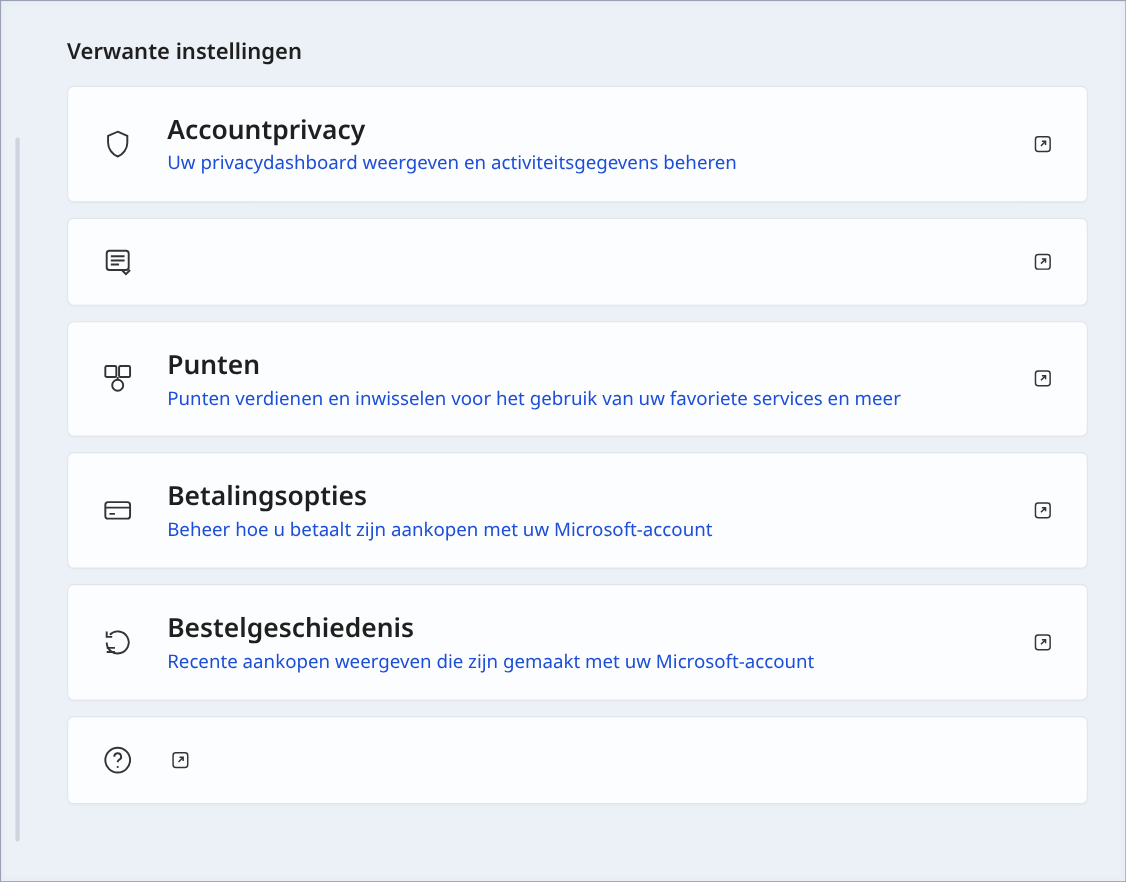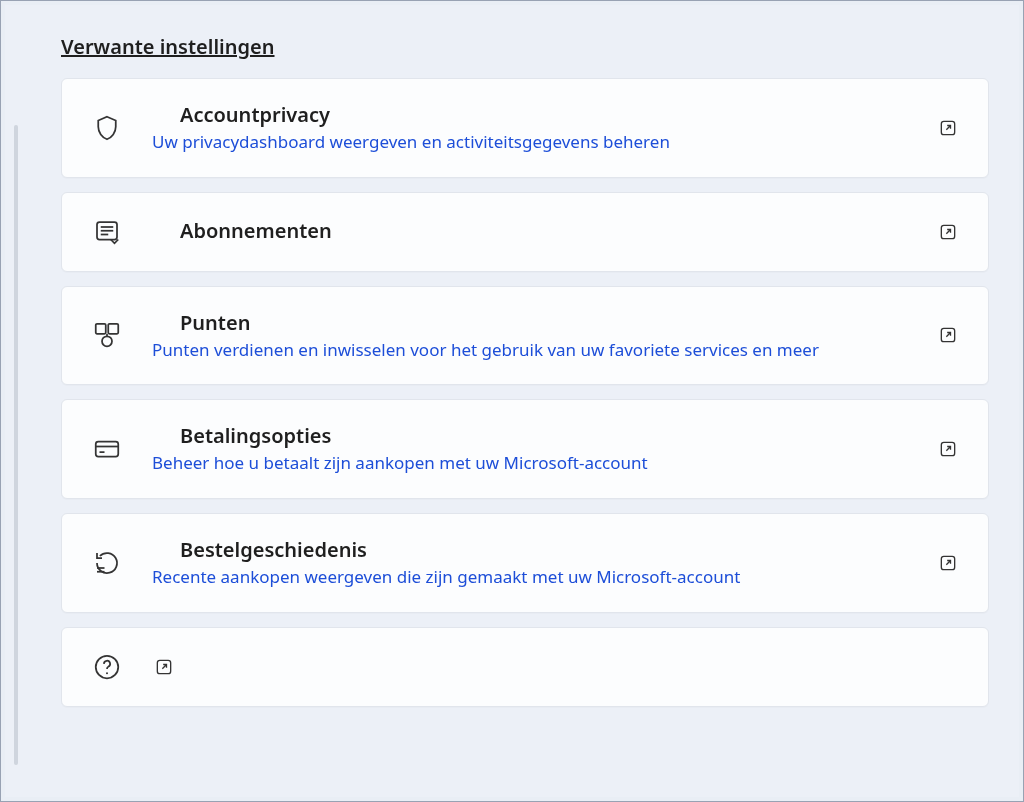--- a/index.html
+++ b/index.html
@@ -29,21 +29,20 @@
     height: 640px;
     background: #9ca3af;
     border-radius: 2px;
     opacity: .35;
   }
   .section-title {
     font-size: 20px;
     font-weight: 600;
     color: #1f1f1f;
     margin: 0 0 18px 28px;
-    text-decoration: underline;
   }
   .card-list {
     display: flex;
     flex-direction: column;
     gap: 14px;
     margin-left: 28px;
     margin-right: 2px;
   }
   .card {
     background: #fcfdfe;
@@ -63,25 +62,24 @@
     display: flex;
     align-items: center;
     justify-content: center;
     color: #343434;
   }
   .card .text {
     flex: 1 1 auto;
     min-width: 0;
   }
   .card .title {
-    font-size: 20px;
+    font-size: 24px;
     font-weight: 600;
     color: #1f1f1f;
     margin-bottom: 2px;
-    margin-left: 28px;
   }
   .card .desc {
     font-size: 17px;
     color: #1d4ed8;
     line-height: 1.45;
   }
   .card .ext-icon {
     flex: 0 0 24px;
     width: 24px;
     height: 24px;
@@ -124,21 +122,20 @@
       <span class="lead-icon">
         <svg width="30" height="30" viewBox="0 0 24 24" fill="none" stroke="currentColor" stroke-width="1.4">
           <rect x="4" y="4" width="16" height="14" rx="2"></rect>
           <line x1="7" y1="8" x2="17" y2="8"></line>
           <line x1="7" y1="11" x2="17" y2="11"></line>
           <line x1="7" y1="14" x2="13" y2="14"></line>
           <path d="M15 18l3 3 3-3" stroke-width="1.4"></path>
         </svg>
       </span>
       <div class="text">
-        <div class="title">Abonnementen</div>
       </div>
       <span class="ext-icon">
         <svg width="20" height="20" viewBox="0 0 24 24" fill="none" stroke="currentColor" stroke-width="1.6">
           <rect x="4" y="4" width="16" height="16" rx="3"></rect>
           <path d="M10 14l5-5M11 9h4v4"></path>
         </svg>
       </span>
     </div>
 
     <div class="card">

